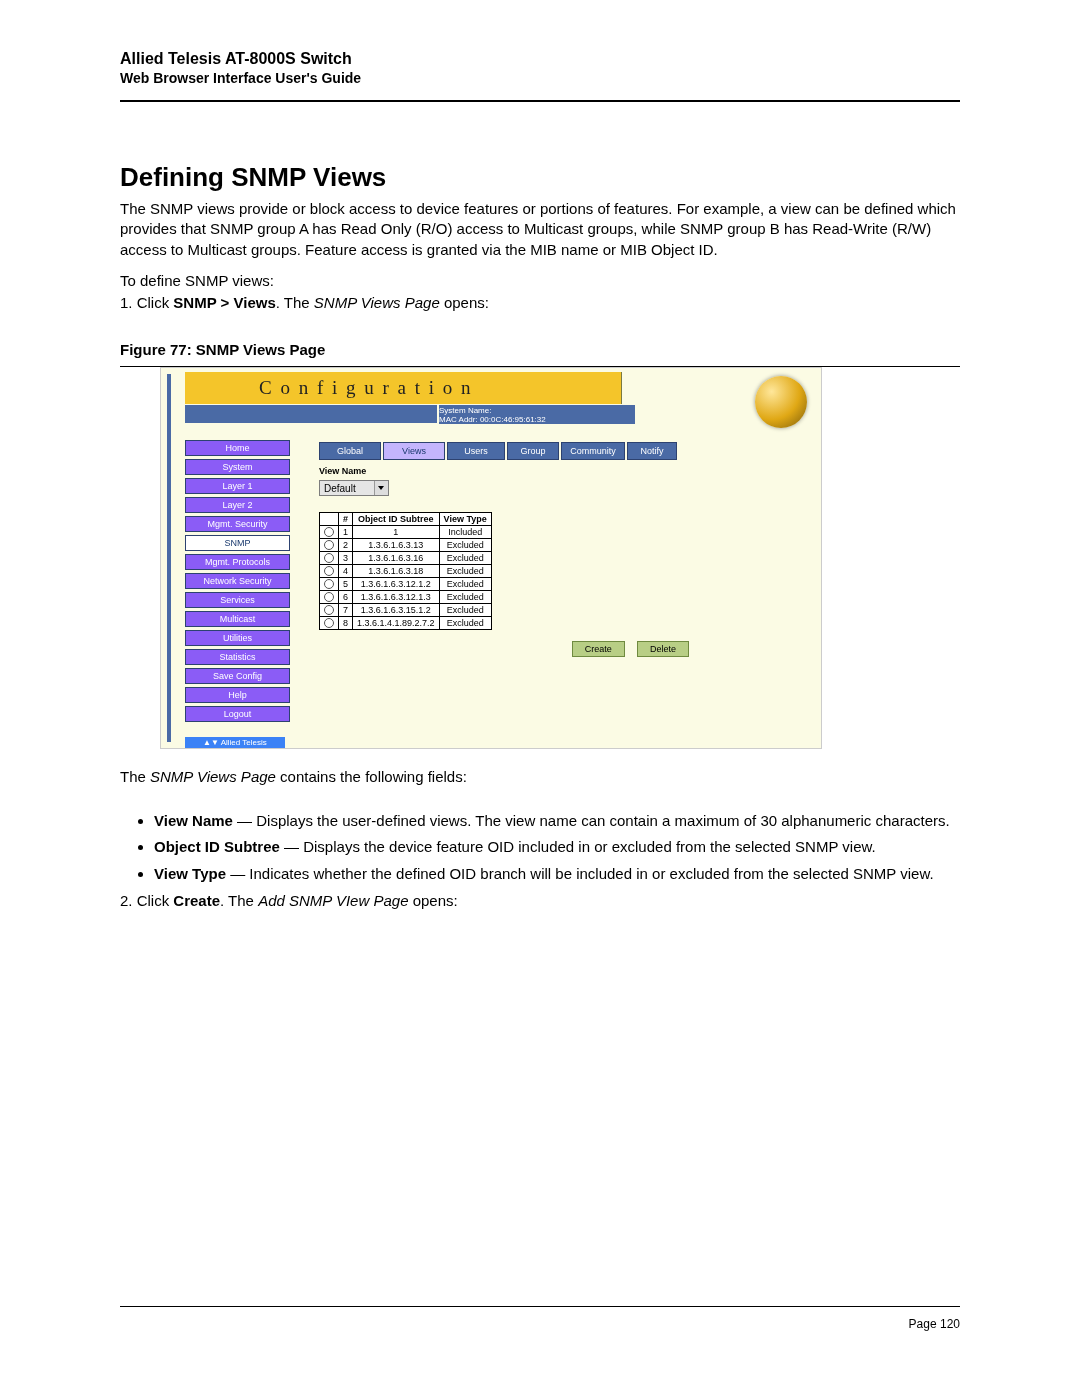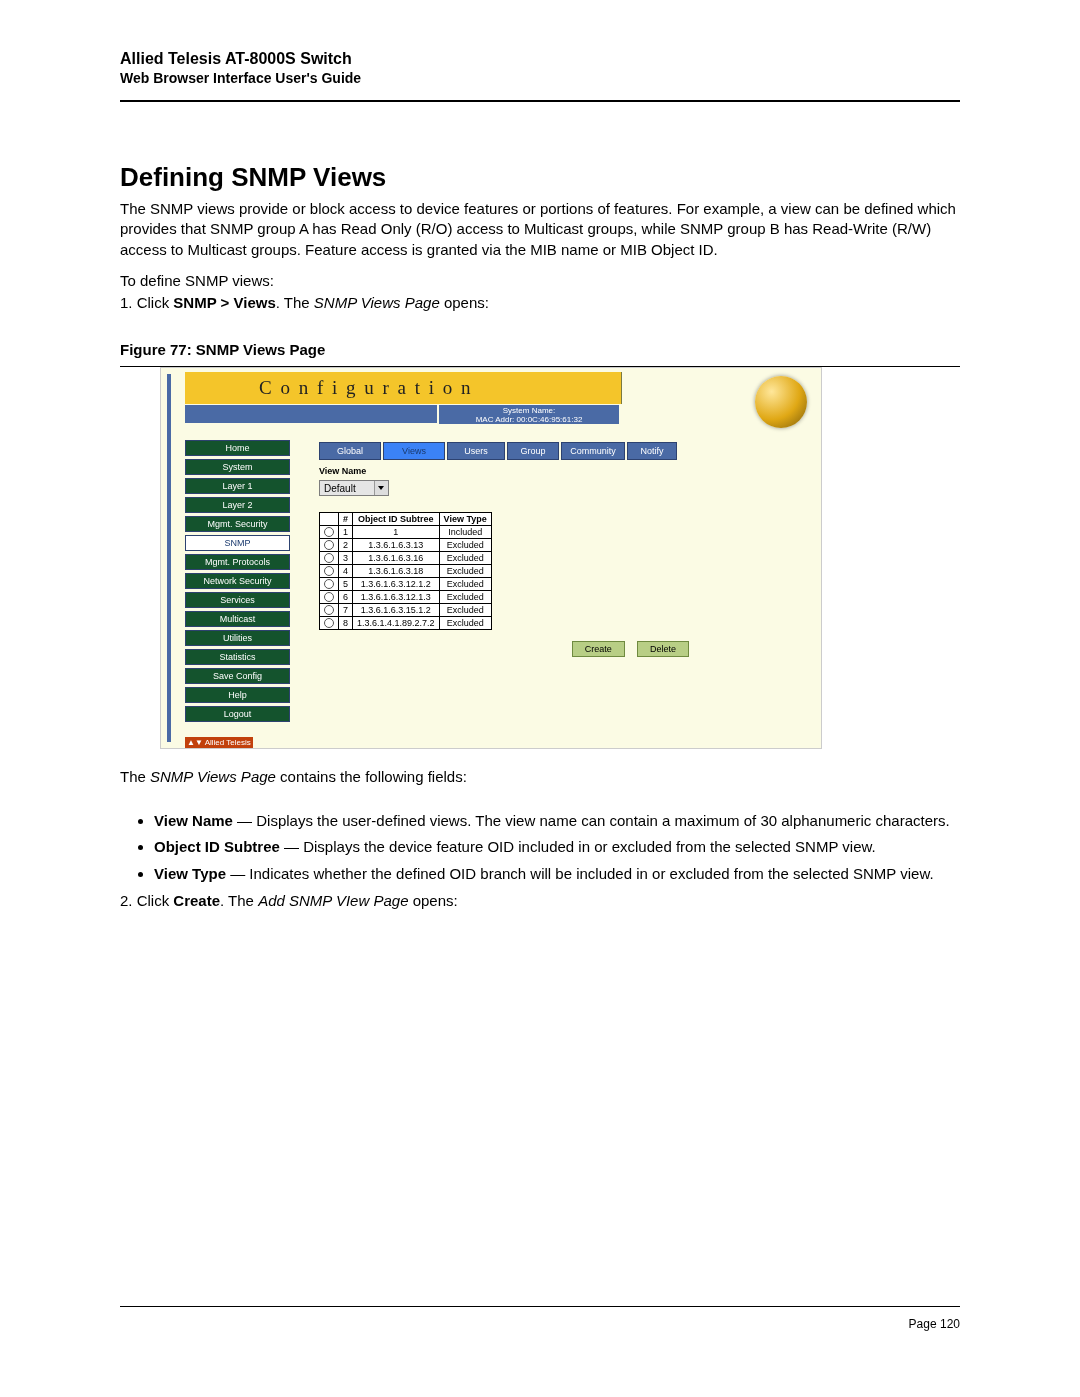--- a/index.html
+++ b/index.html
@@ -11,31 +11,31 @@
   h1{font-size:26px;font-weight:bold;margin:60px 0 6px 0}
   .para{line-height:1.35;margin:0 0 10px 0}
   .steps{line-height:1.5}
   .italic{font-style:italic}
   .bold{font-weight:bold}
   .fig-cap{font-weight:bold;margin:26px 0 6px 0}
   .fig-box{background:#fbfbe4;border:1px solid #ccc;width:660px;height:380px;margin:0 0 0 40px;position:relative;overflow:hidden}
   .leftbar{position:absolute;left:6px;top:6px;width:4px;height:368px;background:#4a6aa5}
   .top-yellow{position:absolute;left:24px;top:4px;width:362px;height:32px;background:#f4c52a;color:#222;font-family:serif;font-size:19px;letter-spacing:2px;padding-left:74px;line-height:32px;border-right:1px solid #7a7a40}
   .top-blue{position:absolute;left:24px;top:37px;width:252px;height:18px;background:#4a6aa5}
-  .top-info{position:absolute;left:278px;top:37px;width:180px;height:18px;background:#4a6aa5;color:#fff;font-size:8px;line-height:9px;text-align:center;padding-top:1px}
+  .top-info{position:absolute;left:278px;top:37px;width:196px;height:18px;background:#4a6aa5;color:#fff;font-size:8px;line-height:9px;padding-top:1px}
   .globe{position:absolute;right:14px;top:8px;width:52px;height:52px;border-radius:50%;background:radial-gradient(circle at 32% 30%,#ffe79a 0%,#e0a815 55%,#7a5b0a 100%);box-shadow:0 0 4px rgba(0,0,0,.4)}
   .nav{position:absolute;left:24px;top:72px;width:105px}
-  .nav-item{background:#14532d;color:#fff;font-size:9px;text-align:center;padding:2px 0;margin-bottom:3px;border:1px solid #2d4270}
+  .nav-item{background:#8b5cf6;color:#fff;font-size:9px;text-align:center;padding:2px 0;margin-bottom:3px;border:1px solid #2d4270}
   .nav-item.sel{background:#fff;color:#1a3a6e;border:1px solid #2d4270}
   .copyright{font-size:8px;color:#222;margin-top:6px;line-height:1.2}
-  .cp-box{background:#c2410c;color:#fff;font-size:8px;padding:1px 2px;display:inline-block;margin-top:12px}
+  .cp-box{background:#3b82f6;color:#fff;font-size:8px;padding:1px 18px;display:inline-block;margin-top:12px}
   .content{position:absolute;left:158px;top:74px;width:400px}
   .tabs{display:flex;gap:2px}
   .tab{background:#4a6aa5;color:#fff;font-size:9px;padding:3px 0;text-align:center;border:1px solid #2d4270}
-  .tab.sel{background:#3b82f6;color:#1a3a6e}
+  .tab.sel{background:#c4b5fd;color:#1a3a6e}
   .w1{width:60px}.w2{width:60px}.w3{width:56px}.w4{width:50px}.w5{width:62px}.w6{width:48px}
   .vn-lbl{font-size:9px;font-weight:bold;margin:6px 0 2px 0}
   .sel-box{display:inline-flex;align-items:center;border:1px solid #7d7d7d;font-size:10px;background:#e5e5e5;height:14px}
   .sel-box span{padding:0 18px 0 4px}
   .sel-btn{width:13px;height:100%;background:#ddd;border-left:1px solid #999;display:flex;align-items:center;justify-content:center}
   .tri{width:0;height:0;border-left:3px solid transparent;border-right:3px solid transparent;border-top:4px solid #000}
   table.snmp{border-collapse:collapse;margin-top:16px;font-size:9px}
   table.snmp th,table.snmp td{border:1px solid #000;padding:1px 4px;background:#fff;text-align:center}
   table.snmp th{font-weight:bold}
   .radio{width:8px;height:8px;border:1px solid #555;border-radius:50%;margin:auto}

